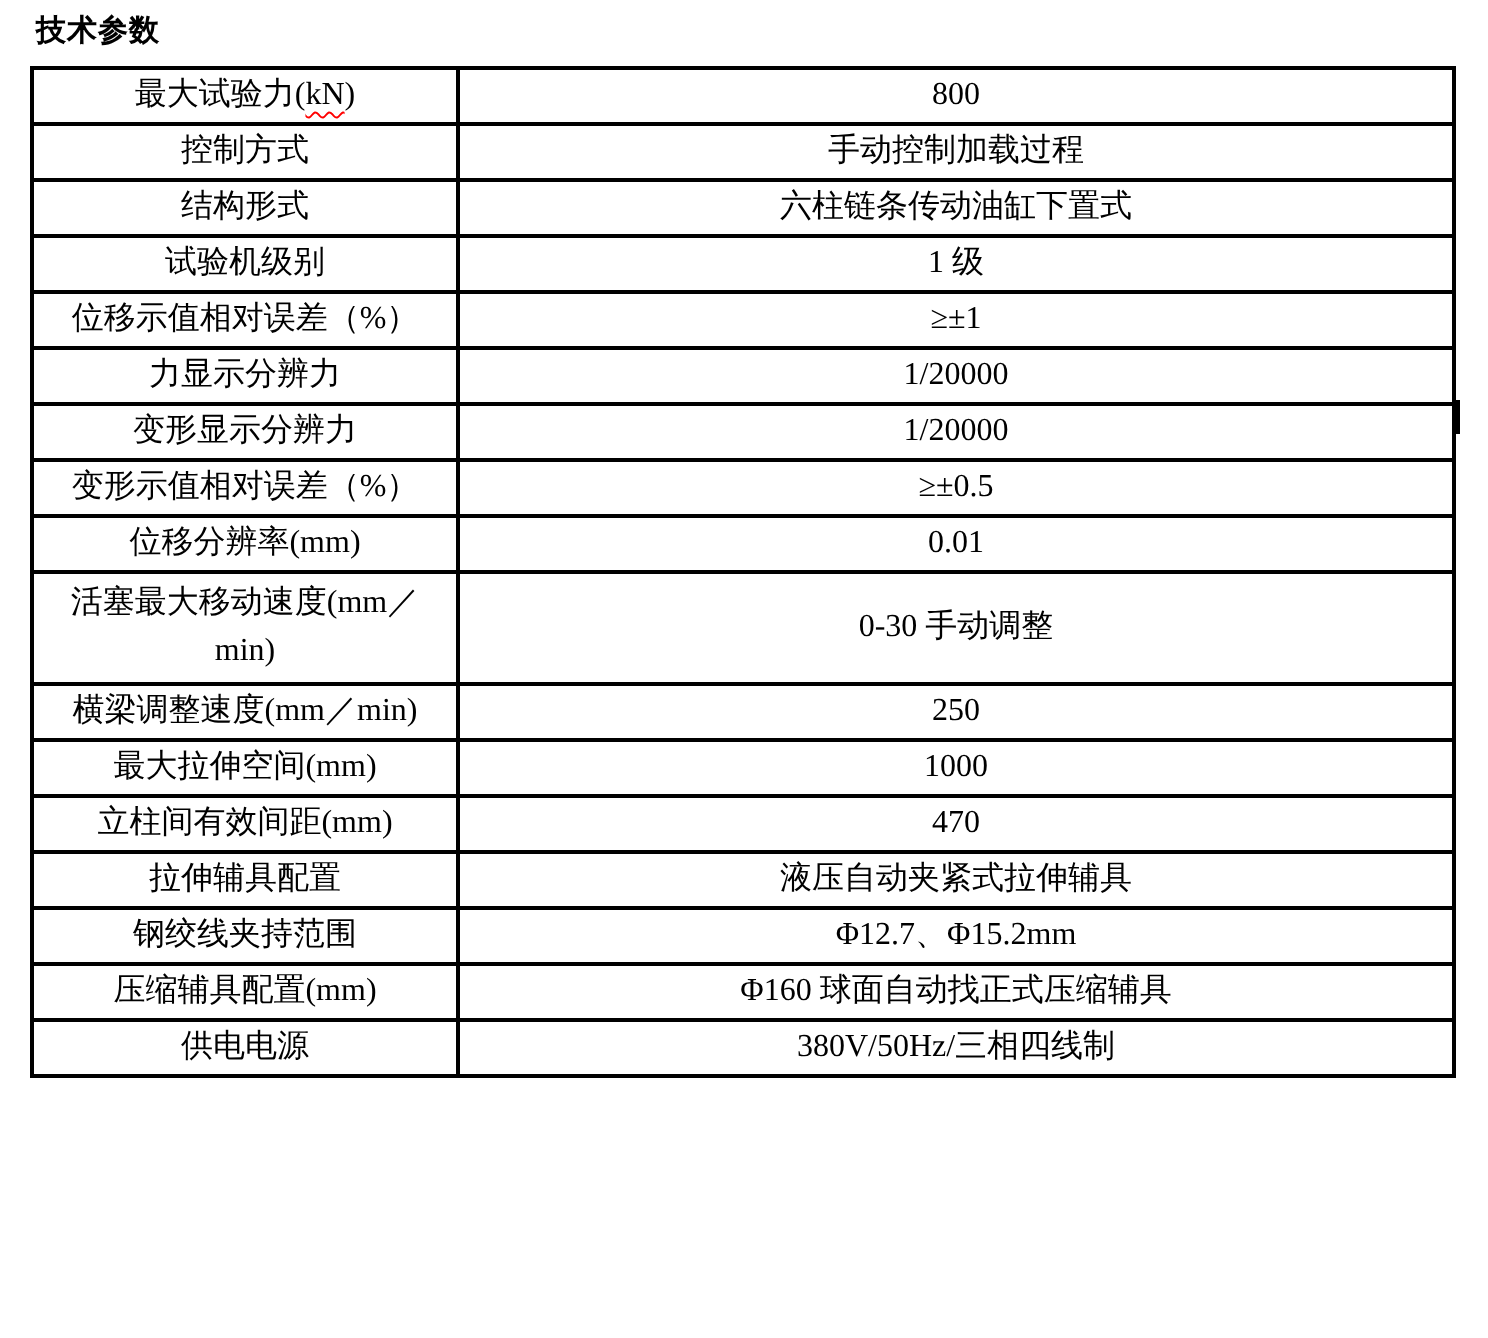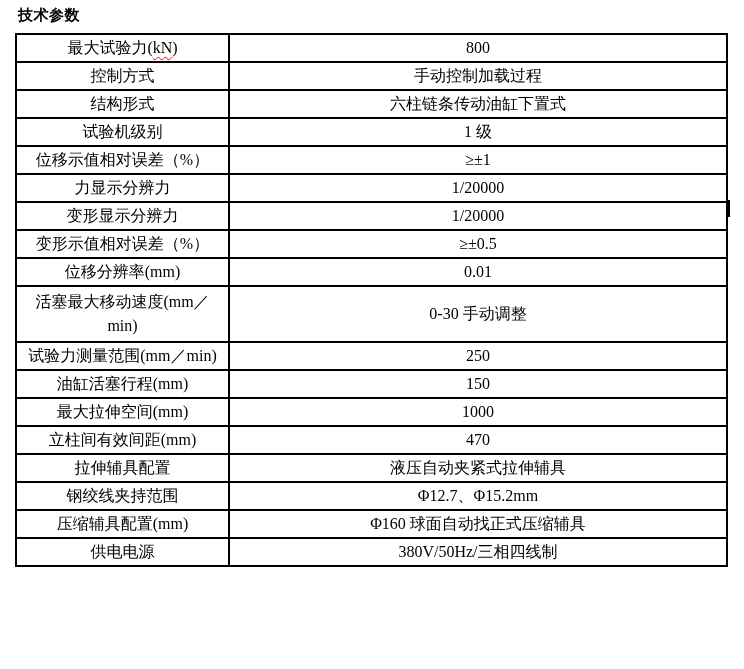--- a/index.html
+++ b/index.html
@@ -108,26 +108,22 @@
       </tr>
       <tr>
         <td>位移分辨率(mm)</td>
         <td>0.01</td>
       </tr>
       <tr class="tall">
         <td>活塞最大移动速度(mm／min)</td>
         <td>0-30 手动调整</td>
       </tr>
       <tr>
-        <td>试验力测量范围(mm／min)</td>
+        <td>横梁调整速度(mm／min)</td>
         <td>250</td>
-      </tr>
-      <tr>
-        <td>油缸活塞行程(mm)</td>
-        <td>150</td>
       </tr>
       <tr>
         <td>最大拉伸空间(mm)</td>
         <td>1000</td>
       </tr>
       <tr>
         <td>立柱间有效间距(mm)</td>
         <td>470</td>
       </tr>
       <tr>

